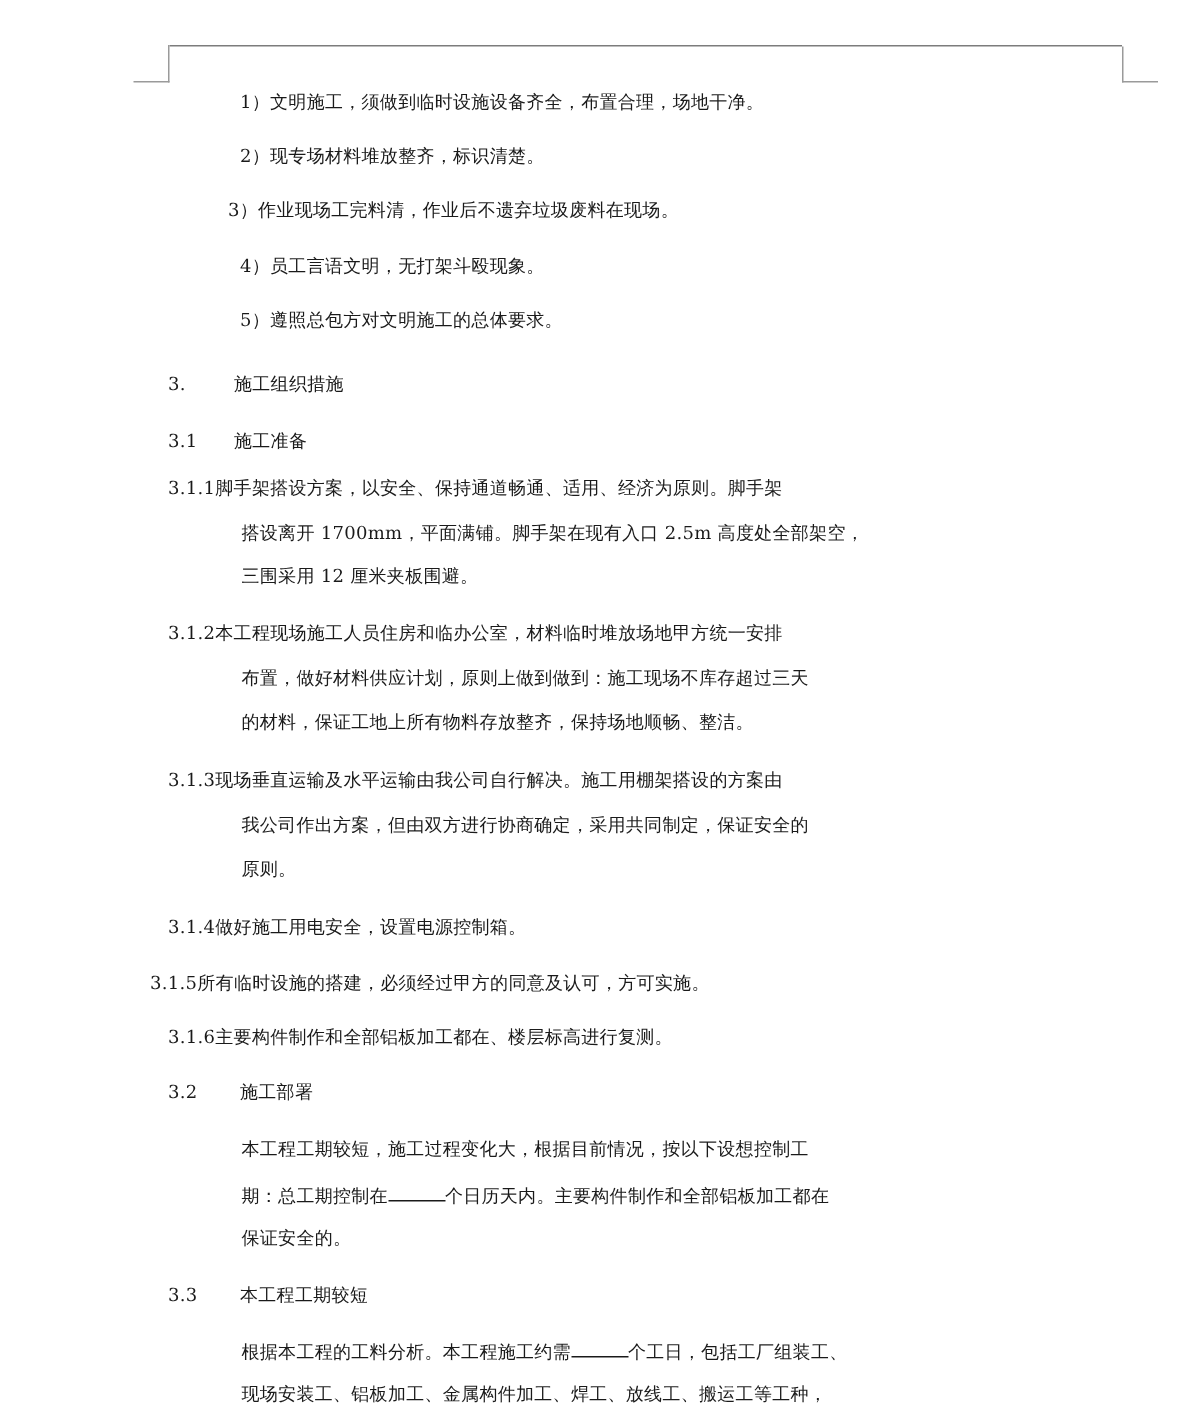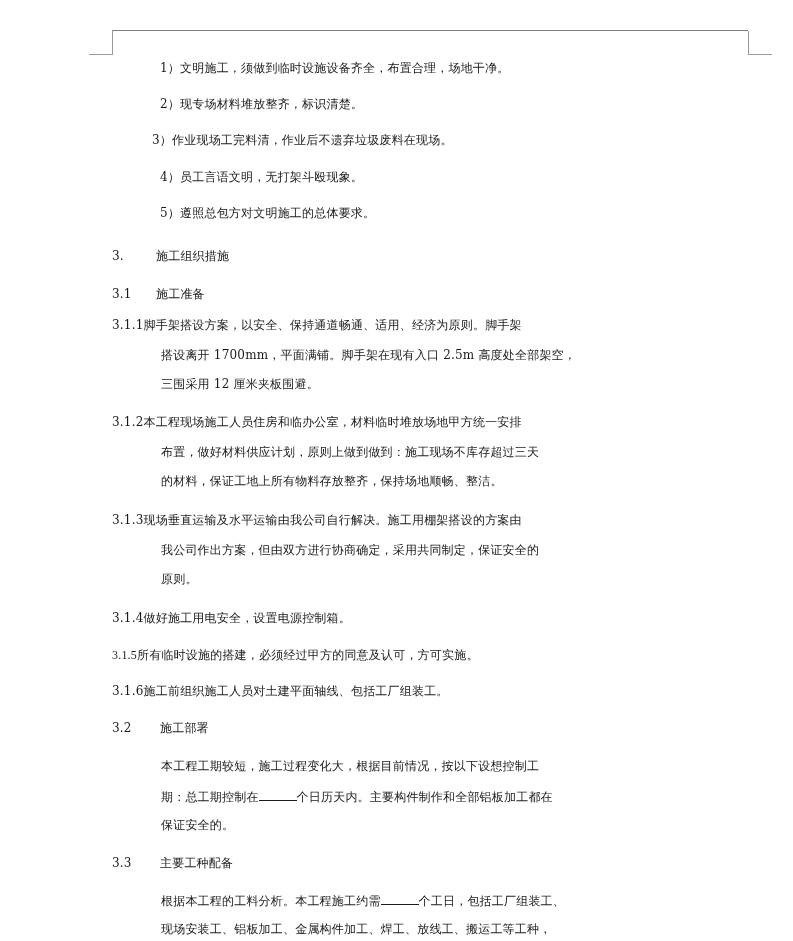--- a/index.html
+++ b/index.html
@@ -69,36 +69,36 @@
 
   <div class="line" style="left:112px; top:510px;">
     <span>3.1.3</span><span>现场垂直运输及水平运输由我公司自行解决。施工用棚架搭设的方案由</span>
   </div>
   <div class="line" style="left:161px; top:540px;">我公司作出方案，但由双方进行协商确定，采用共同制定，保证安全的</div>
   <div class="line" style="left:161px; top:569px;">原则。</div>
 
   <div class="line" style="left:112px; top:608px;">
     <span>3.1.4</span><span>做好施工用电安全，设置电源控制箱。</span>
   </div>
-  <div class="line" style="left:112px; top:645px;font-family:Liberation Serif, serif;">
+  <div class="line" style="left:100px; top:645px;">
     <span>3.1.5</span><span>所有临时设施的搭建，必须经过甲方的同意及认可，方可实施。</span>
   </div>
   <div class="line" style="left:112px; top:681px;">
-    <span>3.1.6</span><span>施工前组织施工人员对土建平面轴线、包括工厂组装工。</span>
+    <span>3.1.6</span><span>主要构件制作和全部铝板加工都在、楼层标高进行复测。</span>
   </div>
 
   <div class="line heading" style="left:112px; top:718px;">
     <span class="num" style="width:48px;">3.2</span><span>施工部署</span>
   </div>
   <div class="line" style="left:161px; top:786px;">
     <span>期：总工期控制在</span><span class="blank"></span><span>个日历天内。主要构件制作和全部铝板加工都在</span>
   </div>
   <div class="line" style="left:161px; top:756px;">本工程工期较短，施工过程变化大，根据目前情况，按以下设想控制工</div>
   <div class="line" style="left:161px; top:815px;">保证安全的。</div>
 
   <div class="line heading" style="left:112px; top:853px;">
-    <span class="num" style="width:48px;">3.3</span><span>主要工种配备</span>
+    <span class="num" style="width:48px;">3.3</span><span>本工程工期较短</span>
   </div>
   <div class="line" style="left:161px; top:890px;">
     <span>根据本工程的工料分析。本工程施工约需</span><span class="blank"></span><span>个工日，包括工厂组装工、</span>
   </div>
   <div class="line" style="left:161px; top:919px;">现场安装工、铝板加工、金属构件加工、焊工、放线工、搬运工等工种，</div>
 </div>
 
 </body></html>

